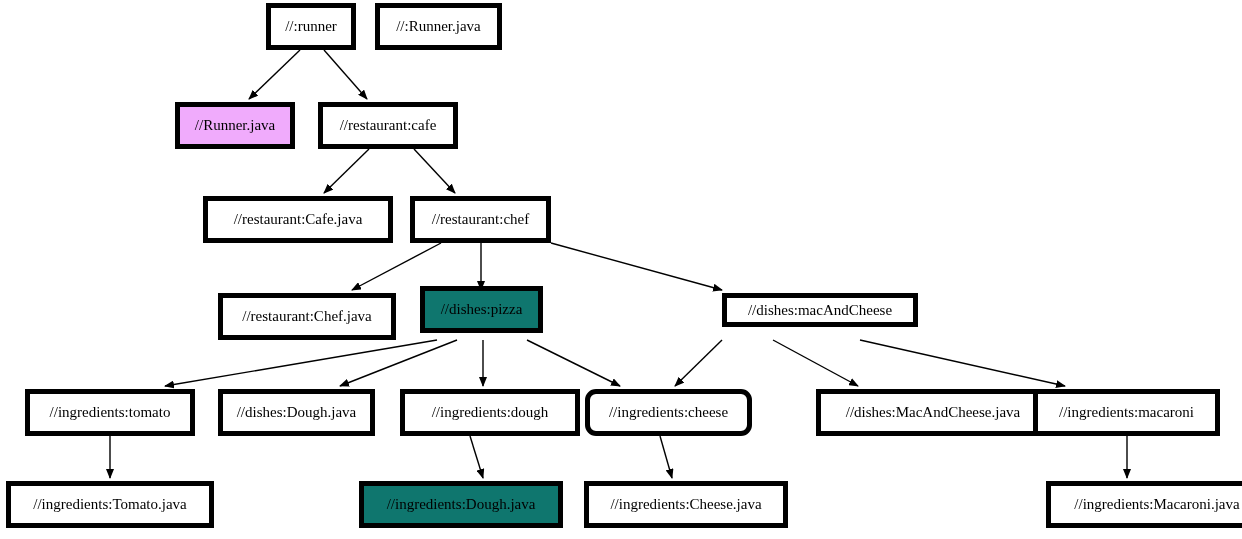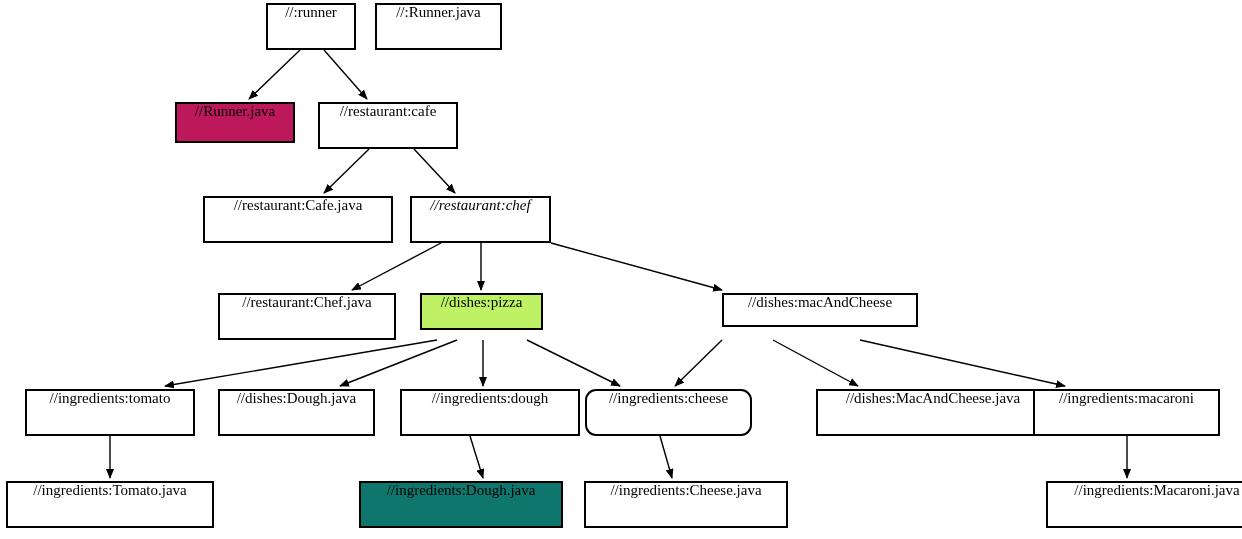--- a/index.html
+++ b/index.html
@@ -22,24 +22,24 @@
     position: absolute;
     left: 0;
     top: 0;
     width: 1242px;
     height: 539px;
     pointer-events: none;
   }
   .node {
     position: absolute;
     box-sizing: border-box;
-    border: 2px solid #4c1d95;
+    border: 5px solid #4c1d95;
     background: #ffffff;
     display: flex;
-    align-items: flex-start;
+    align-items: center;
     justify-content: center;
     z-index: 2;
   }
   .node-label {
     font-family: "Liberation Serif", "DejaVu Serif", serif;
     font-size: 15px;
     line-height: 1;
     color: #000000;
     white-space: nowrap;
     letter-spacing: 0px;
@@ -76,36 +76,36 @@
         <line x1="1127" y1="436" x2="1127" y2="478" stroke="#000000" stroke-width="1.4" marker-end="url(#arrowhead)"></line>
       </g>
   </svg>
   <div id="nodes-group">
       <div class="node" style="left: 266px; top: 3px; width: 90px; height: 47px; border-color: rgb(0, 0, 0); background: rgb(255, 255, 255);">
         <span class="node-label">//:runner</span>
       </div>
       <div class="node" style="left: 375px; top: 3px; width: 127px; height: 47px; border-color: rgb(0, 0, 0); background: rgb(255, 255, 255);">
         <span class="node-label">//:Runner.java</span>
       </div>
-      <div class="node" style="left: 175px; top: 102px; width: 120px; height: 41px; border-color: rgb(0, 0, 0); background: #be185d;">
+      <div class="node" style="left: 175px; top: 102px; width: 120px; height: 47px; border-color: rgb(0, 0, 0); background: #f0abfc;">
         <span class="node-label">//Runner.java</span>
       </div>
       <div class="node" style="left: 318px; top: 102px; width: 140px; height: 47px; border-color: rgb(0, 0, 0); background: rgb(255, 255, 255);">
         <span class="node-label">//restaurant:cafe</span>
       </div>
       <div class="node" style="left: 203px; top: 196px; width: 190px; height: 47px; border-color: rgb(0, 0, 0); background: rgb(255, 255, 255);">
         <span class="node-label">//restaurant:Cafe.java</span>
       </div>
-      <div class="node" style="left: 410px; top: 196px; width: 141px; height: 47px; border-color: rgb(0, 0, 0); background: rgb(255, 255, 255); font-style: italic;">
+      <div class="node" style="left: 410px; top: 196px; width: 141px; height: 47px; border-color: rgb(0, 0, 0); background: rgb(255, 255, 255);">
         <span class="node-label">//restaurant:chef</span>
       </div>
       <div class="node" style="left: 218px; top: 293px; width: 178px; height: 47px; border-color: rgb(0, 0, 0); background: rgb(255, 255, 255);">
         <span class="node-label">//restaurant:Chef.java</span>
       </div>
-      <div class="node" style="left: 420px; top: 293px; width: 123px; height: 37px; border-color: rgb(0, 0, 0); background: #bef264;">
+      <div class="node" style="left: 420px; top: 286px; width: 123px; height: 47px; border-color: rgb(0, 0, 0); background: #0f766e;">
         <span class="node-label">//dishes:pizza</span>
       </div>
       <div class="node" style="left: 722px; top: 293px; width: 196px; height: 34px; border-color: rgb(0, 0, 0); background: rgb(255, 255, 255);">
         <span class="node-label">//dishes:macAndCheese</span>
       </div>
       <div class="node" style="left: 25px; top: 389px; width: 170px; height: 47px; border-color: rgb(0, 0, 0); background: rgb(255, 255, 255);">
         <span class="node-label">//ingredients:tomato</span>
       </div>
       <div class="node" style="left: 218px; top: 389px; width: 157px; height: 47px; border-color: rgb(0, 0, 0); background: rgb(255, 255, 255);">
         <span class="node-label">//dishes:Dough.java</span>

